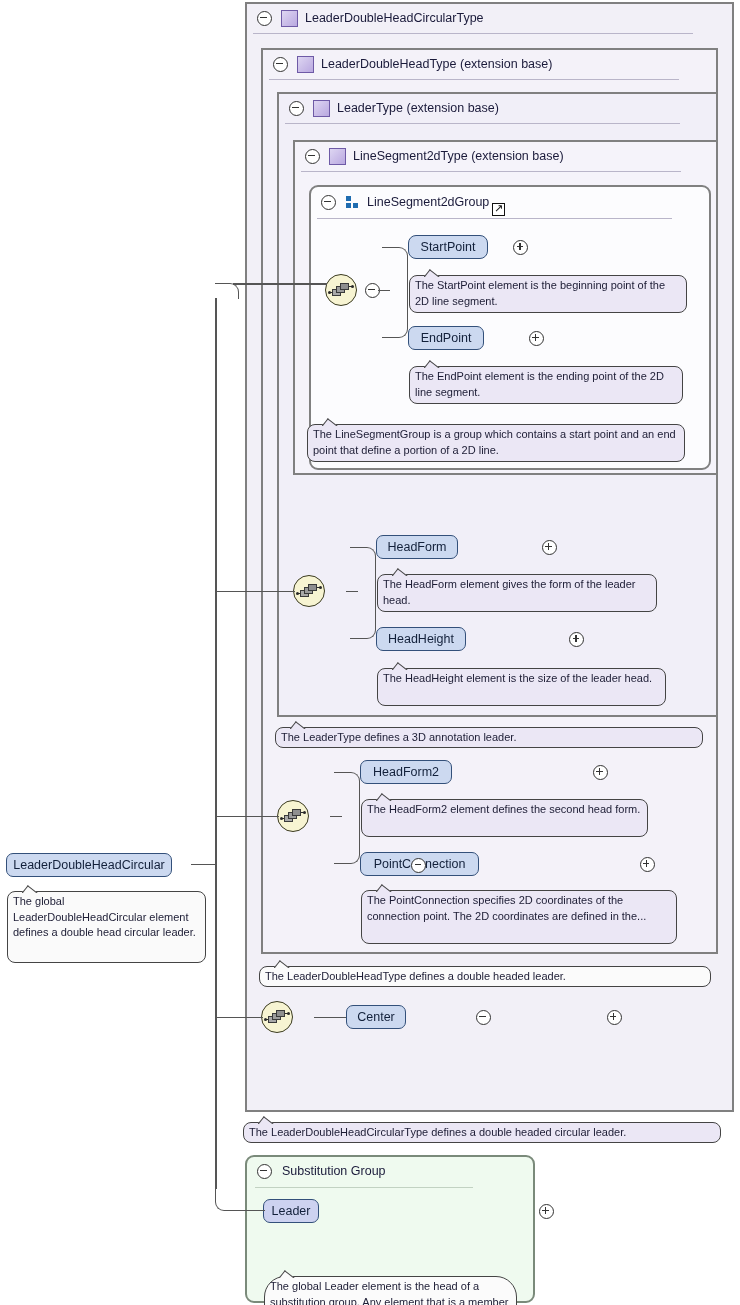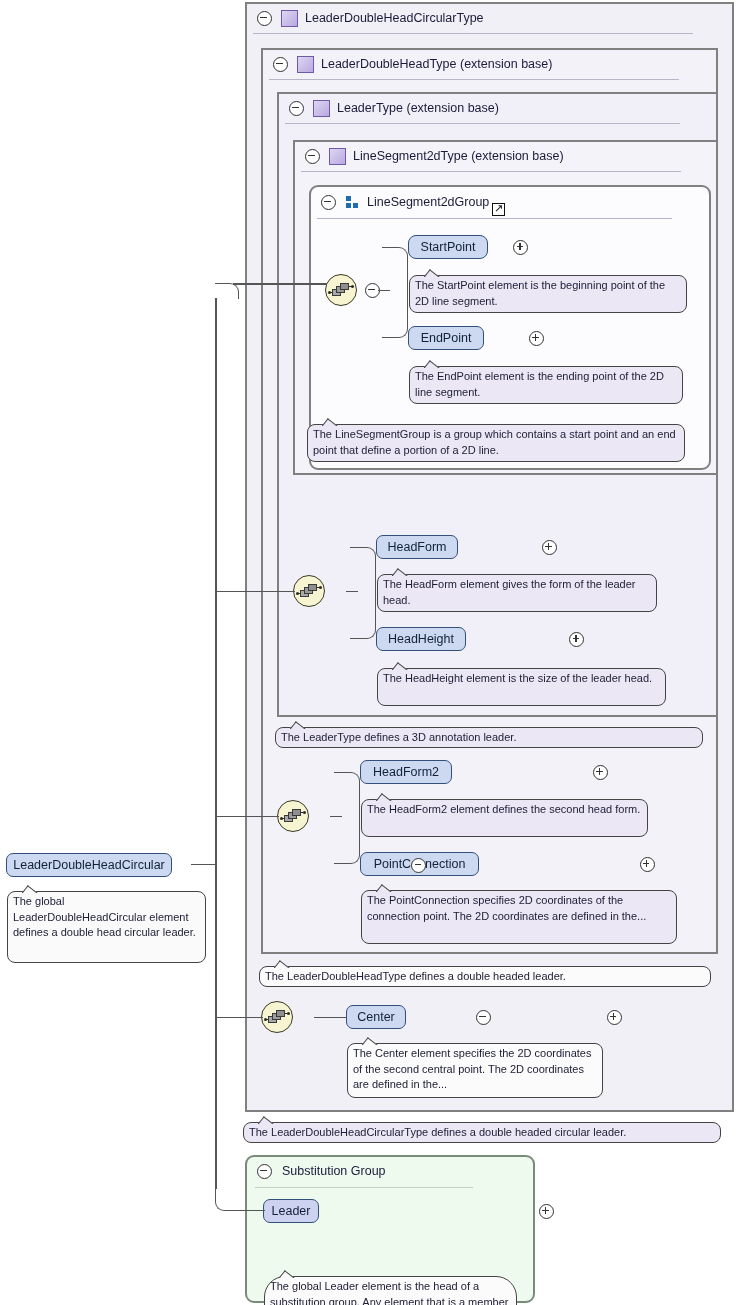--- a/index.html
+++ b/index.html
@@ -407,24 +407,20 @@
       <span class="sq c"></span>
     <span class="barR"></span>
       <span class="dotR"></span>
   </div>
   <div class="pm" style="left:301px; top:1010px;"></div>
   <div class="ln lnh" style="left:314px; top:1016.5px; width:32px;"></div>
 
   
   <div class="elem" style="left:346px; top:1005px; width:60px;">Center</div>
   <div class="pm plus" style="left:412px; top:1010px;"></div>
-  <div class="note white" style="left:347px; top:1043px; width:256px; height:55px;">
-    <span class="tip"></span>
-    <span>The Center element specifies the 2D coordinates of the second central point. The 2D coordinates are defined in the...</span>
-  </div>
 
   
   <div class="note violet" style="left:243px; top:1122px; width:478px; height:21px;">
     <span class="tip"></span>
     <span>The LeaderDoubleHeadCircularType defines a double headed circular leader.</span>
   </div>
 
   
   <div class="subbox" style="left:245px; top:1155px; width:290px; height:148px;">
     <div class="hdr-rule" style="left:8px; top:30px; width:218px; background:#c2d2c2;"></div>

